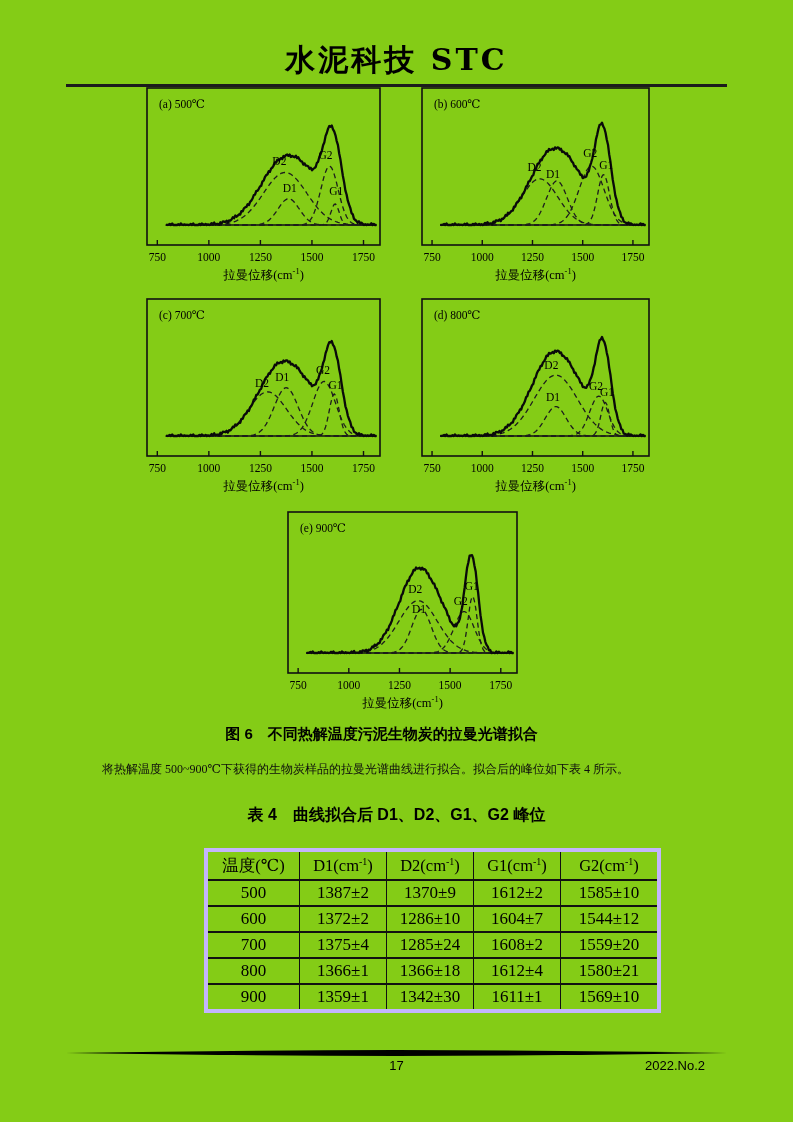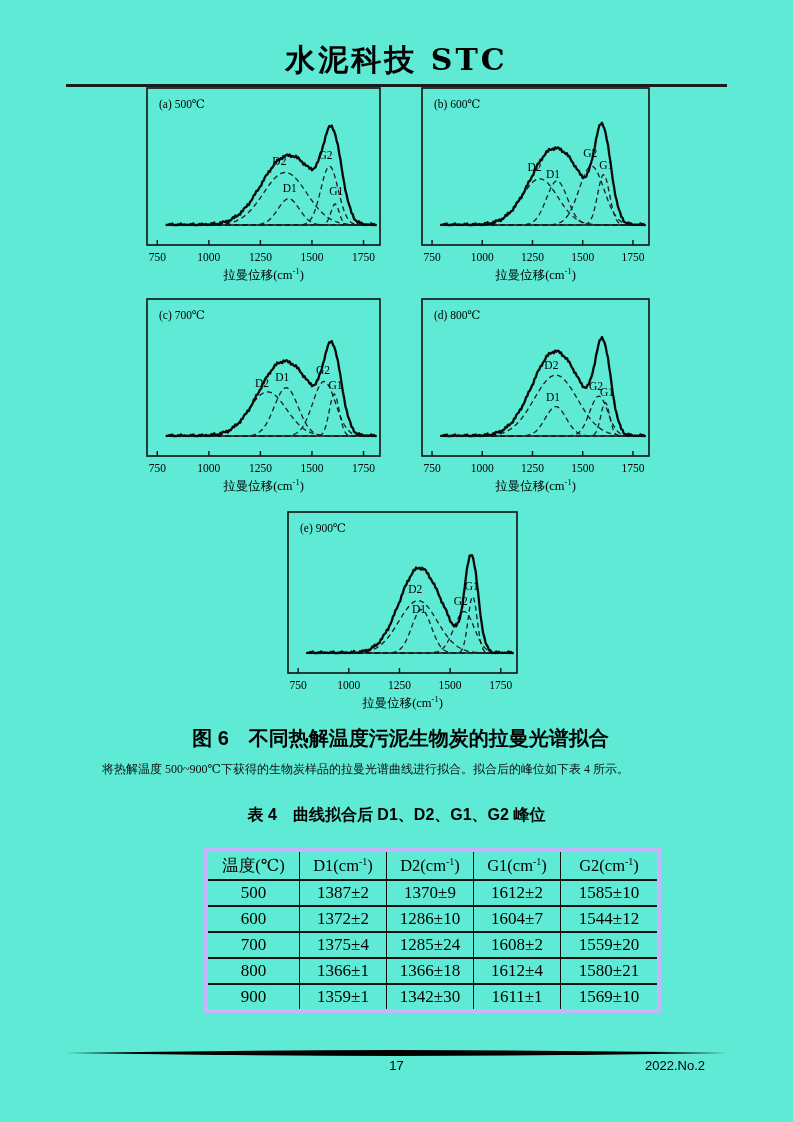--- a/index.html
+++ b/index.html
@@ -1,22 +1,22 @@
 <!DOCTYPE html>
 <html><head>
 <meta charset="utf-8">
 <style>
   html,body{margin:0;padding:0;background:#ffffff;}
-  .page{position:relative;width:793px;height:1122px;background:#5eead4;overflow:hidden;
+  .page{position:relative;width:793px;height:1122px;background:#84cc16;overflow:hidden;
         font-family:"Liberation Serif","DejaVu Serif",serif;color:#111;}
   .header-title{position:absolute;top:40px;left:0;width:793px;text-align:center;
         font-family:"DejaVu Serif",serif;font-weight:bold;font-size:30px;letter-spacing:3px;color:#000;}
   .header-rule{position:absolute;top:84px;left:66px;width:661px;height:3px;background:#1c1c1c;}
-  .fig-caption{position:absolute;top:725px;left:70px;width:661px;text-align:center;
-        font-family:"Liberation Sans","DejaVu Sans",sans-serif;font-weight:bold;font-size:20px;color:#000;}
+  .fig-caption{position:absolute;top:725px;left:51px;width:661px;text-align:center;
+        font-family:"Liberation Sans","DejaVu Sans",sans-serif;font-weight:bold;font-size:15px;color:#000;}
   .para{position:absolute;left:62px;width:676px;font-size:12px;line-height:42px;
         text-align:justify;color:#0d0d0d;}
   .para.p1{top:748px;text-indent:40px;}
   .para.p2{top:1009px;text-indent:31px;line-height:34px;}
   .tbl-title{position:absolute;top:805px;left:66px;width:661px;text-align:center;
         font-family:"Liberation Sans","DejaVu Sans",sans-serif;font-weight:bold;font-size:16px;color:#000;}
   table.peak-table{position:absolute;top:848px;left:204px;border-collapse:collapse;
         font-family:"Liberation Serif","DejaVu Serif",serif;font-size:17px;color:#000;}
   table.peak-table th,table.peak-table td{border:1.5px solid #111;border-top-width:2px;border-bottom-width:2px;
         text-align:center;vertical-align:middle;font-weight:normal;padding:0 4px;}

